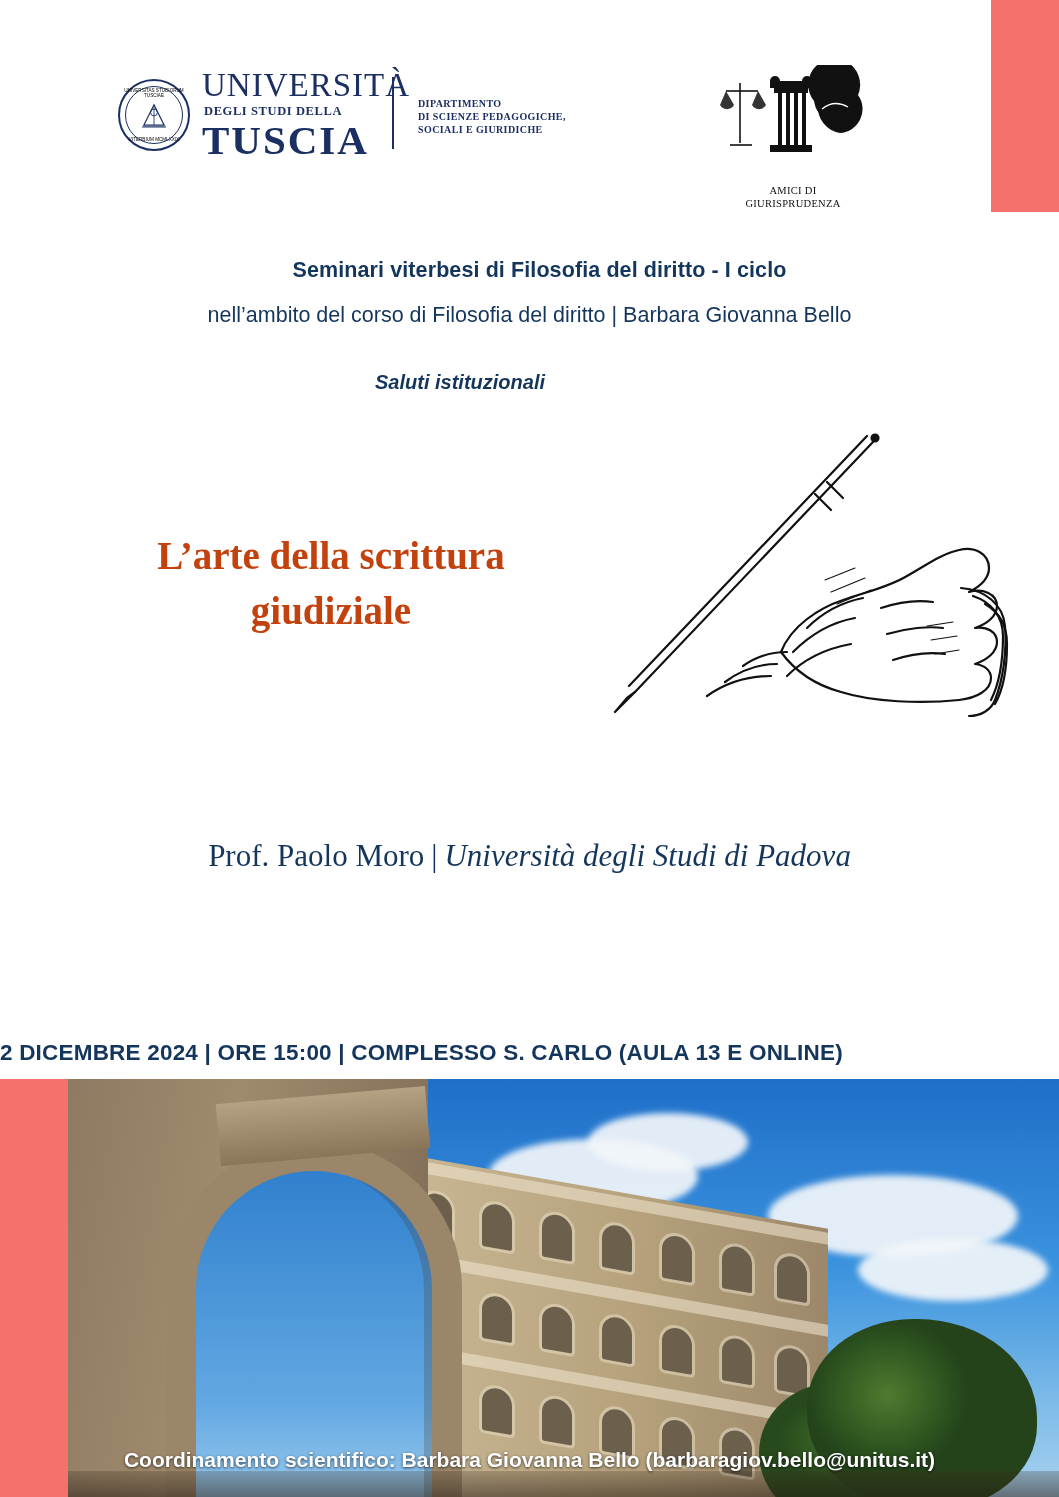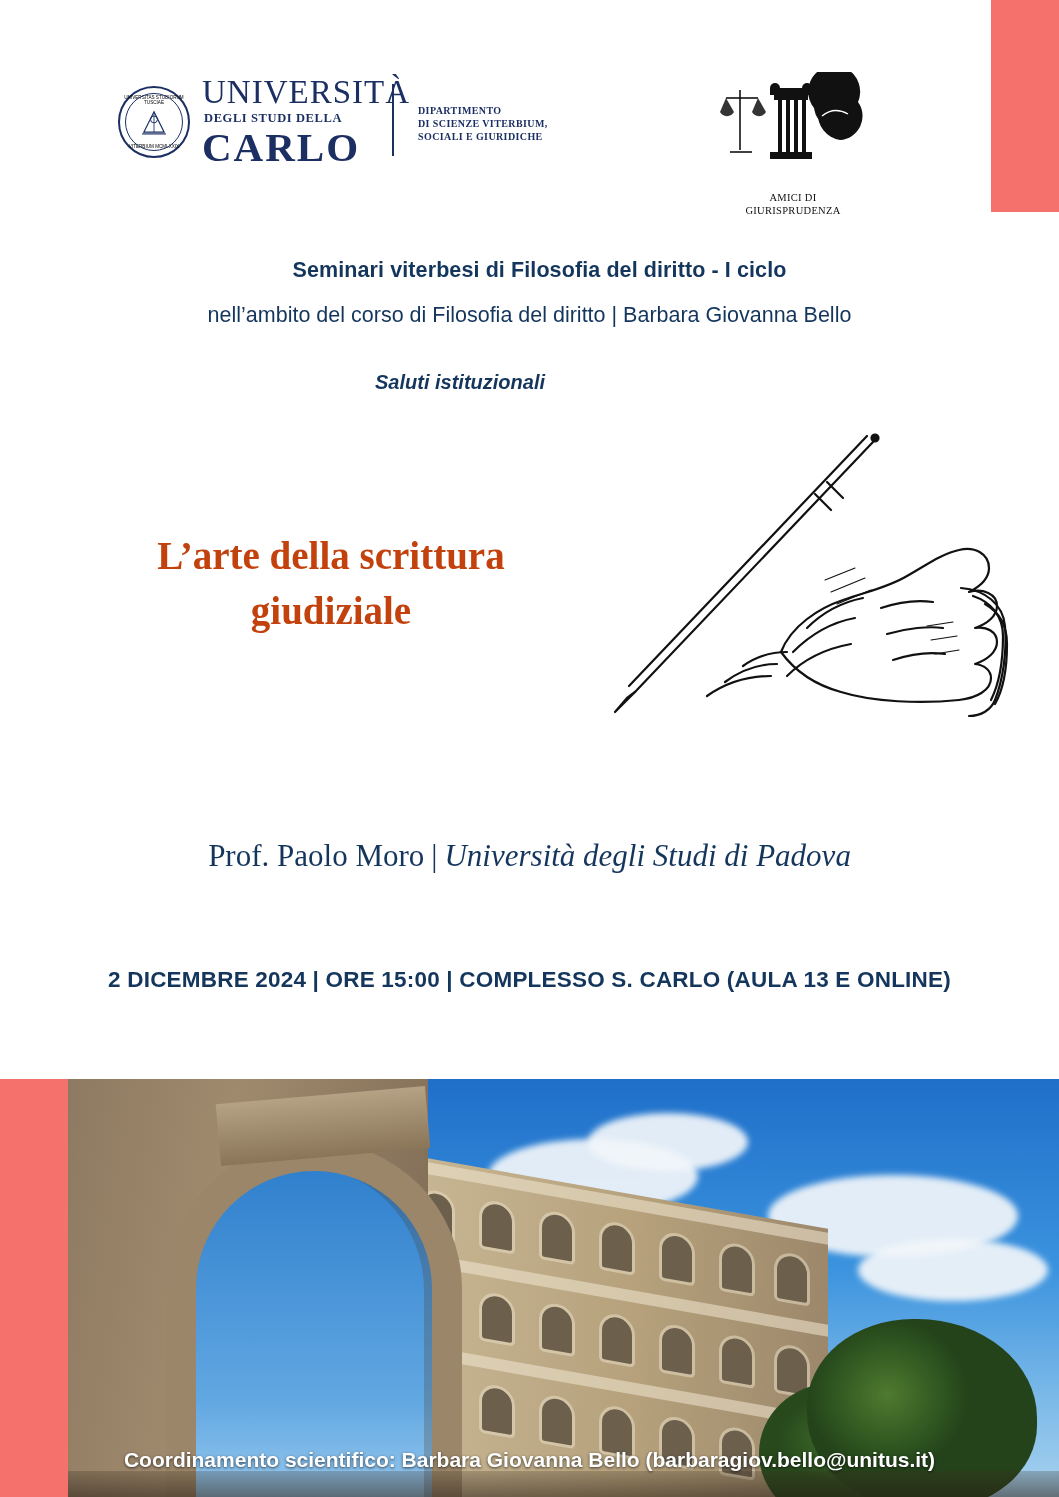--- a/index.html
+++ b/index.html
@@ -27,21 +27,21 @@
     left: 0;
     top: 1079px;
     width: 68px;
     height: 418px;
     background: #f4726b;
   }
 
   
   .header {
     position: absolute;
-    top: 72px;
+    top: 65px;
     left: 0;
     width: 967px;
     height: 130px;
   }
   .logo-unitus {
     position: absolute;
     left: 118px;
     top: 4px;
     display: flex;
     align-items: center;
@@ -211,24 +211,24 @@
     color: #14365c;
     font-size: 31px;
   }
   .speaker .name { font-weight: 400; text-align: right; }
   .speaker .sep { color: #14365c; padding: 0 7px; font-weight: 300; }
   .speaker .affil { font-style: italic; }
 
   
   .datebar {
     position: absolute;
-    top: 967px;
+    top: 1040px;
     left: 0;
     width: 1059px;
-    text-align: center;
+    text-align: left;
     color: #14365c;
     font-weight: 700;
     font-size: 22.5px;
     letter-spacing: .2px;
   }
 
   
   .photo {
     position: absolute;
     left: 68px;
@@ -373,29 +373,29 @@
       <svg class="seal-mid" viewBox="0 0 40 40">
         <path d="M8 32 L20 8 L32 32 Z" fill="none" stroke="#1b2f63" stroke-width="1.4"></path>
         <path d="M20 8 L20 32" stroke="#1b2f63" stroke-width="1"></path>
         <circle cx="20" cy="17" r="4" fill="none" stroke="#1b2f63" stroke-width="1.1"></circle>
         <path d="M6 34 H34" stroke="#1b2f63" stroke-width="1.4"></path>
       </svg>
     </div>
     <div class="unitus-words">
       <div class="unitus-l1">UNIVERSITÀ</div>
       <div class="unitus-l2">DEGLI STUDI DELLA</div>
-      <div class="unitus-l3">CARLO</div>
+      <div class="unitus-l3">TUSCIA</div>
     </div>
   </div>
 
   <div class="divider-vert"></div>
 
   <div class="dept">
     <div>DIPARTIMENTO</div>
-    <div>DI SCIENZE VITERBIUM,</div>
+    <div>DI SCIENZE PEDAGOGICHE,</div>
     <div>SOCIALI E GIURIDICHE</div>
   </div>
 
   <div class="logo-amici">
     <div class="amici-mark">
       <svg viewBox="0 0 150 100" width="150" height="100">
 
         <g stroke="#111" stroke-width="1.6" fill="none">
           <path d="M22 18 V78"></path>
           <path d="M8 26 H40"></path>

